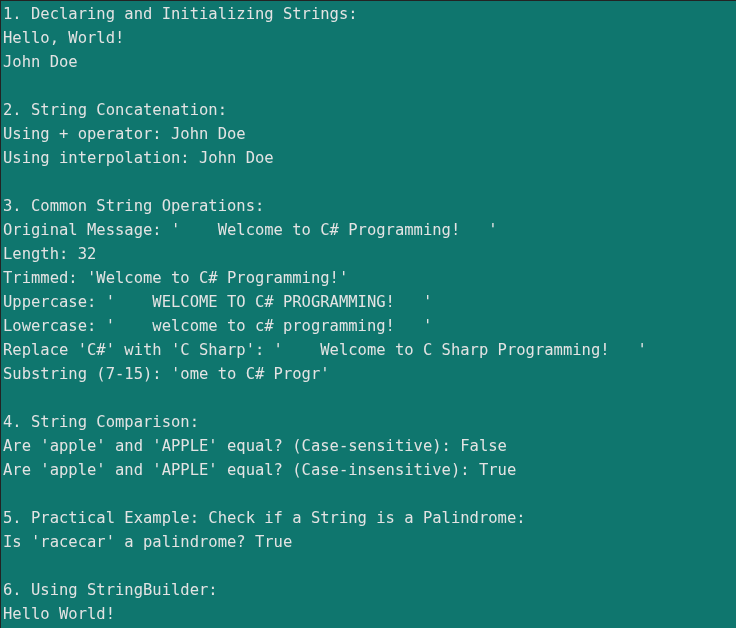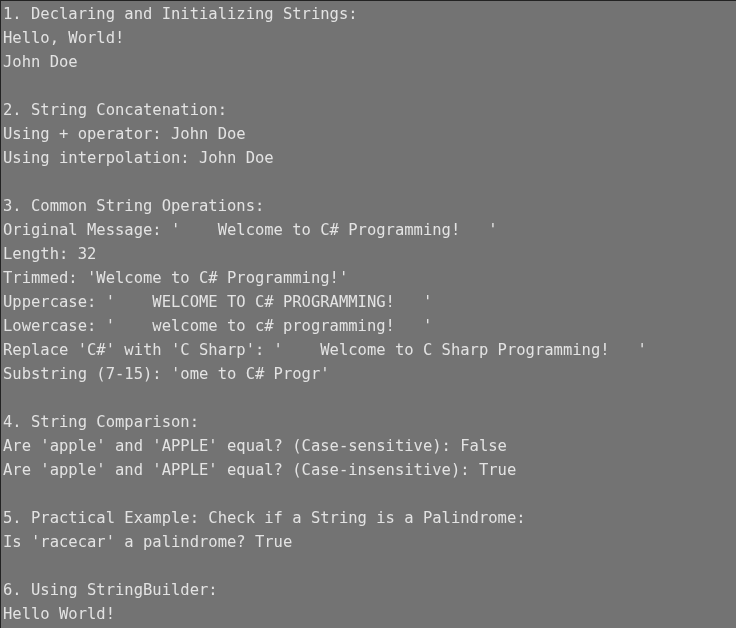--- a/index.html
+++ b/index.html
@@ -38,15 +38,15 @@
     white-space: pre;
     overflow: hidden;
   }
   .line.blank {
     color: transparent;
   }
 </style>
 </head>
 <body>
 
-<div id="console-window" style="background: #737373; box-shadow: rgb(35, 35, 35) 1px 1px 0px 0px inset; width: 736px; height: 628px;">
+<div id="console-window" style="background: #0f766e; box-shadow: rgb(35, 35, 35) 1px 1px 0px 0px inset; width: 736px; height: 628px;">
   <div id="console-output" style="color: rgb(227, 227, 227);"><div class="line">1. Declaring and Initializing Strings:</div><div class="line">Hello, World!</div><div class="line">John Doe</div><div class="line blank">&nbsp;</div><div class="line">2. String Concatenation:</div><div class="line">Using + operator: John Doe</div><div class="line">Using interpolation: John Doe</div><div class="line blank">&nbsp;</div><div class="line">3. Common String Operations:</div><div class="line">Original Message: '    Welcome to C# Programming!   '</div><div class="line">Length: 32</div><div class="line">Trimmed: 'Welcome to C# Programming!'</div><div class="line">Uppercase: '    WELCOME TO C# PROGRAMMING!   '</div><div class="line">Lowercase: '    welcome to c# programming!   '</div><div class="line">Replace 'C#' with 'C Sharp': '    Welcome to C Sharp Programming!   '</div><div class="line">Substring (7-15): 'ome to C# Progr'</div><div class="line blank">&nbsp;</div><div class="line">4. String Comparison:</div><div class="line">Are 'apple' and 'APPLE' equal? (Case-sensitive): False</div><div class="line">Are 'apple' and 'APPLE' equal? (Case-insensitive): True</div><div class="line blank">&nbsp;</div><div class="line">5. Practical Example: Check if a String is a Palindrome:</div><div class="line">Is 'racecar' a palindrome? True</div><div class="line blank">&nbsp;</div><div class="line">6. Using StringBuilder:</div><div class="line">Hello World!</div></div>
 </div>
 
 </body></html>

